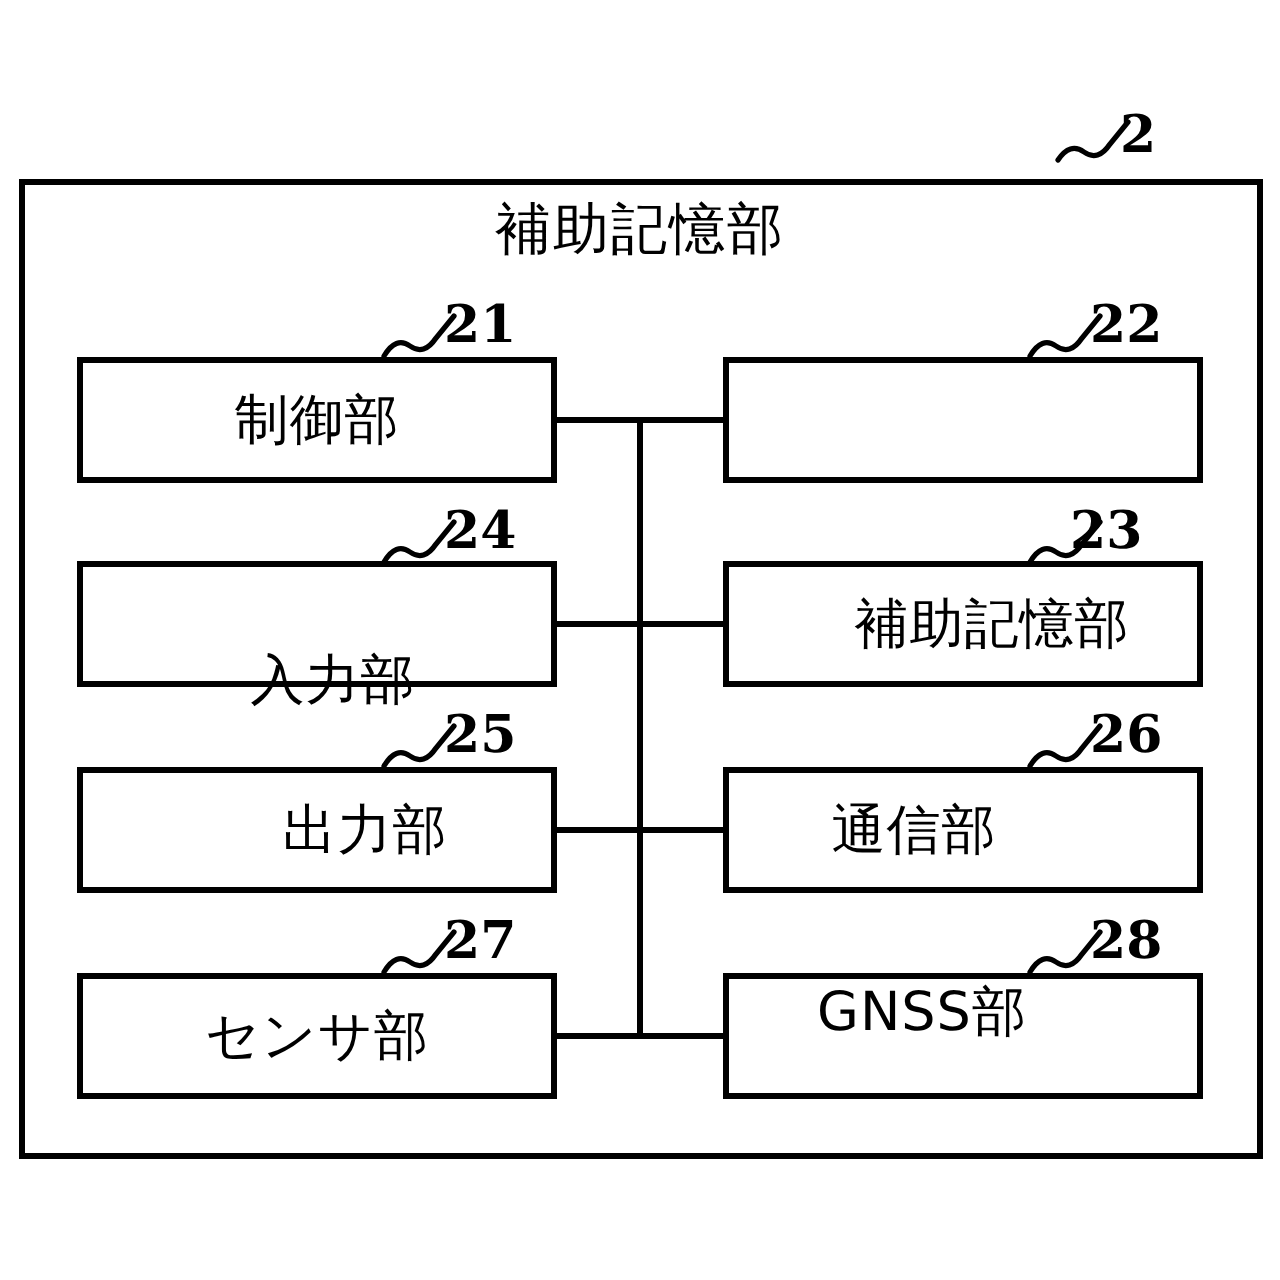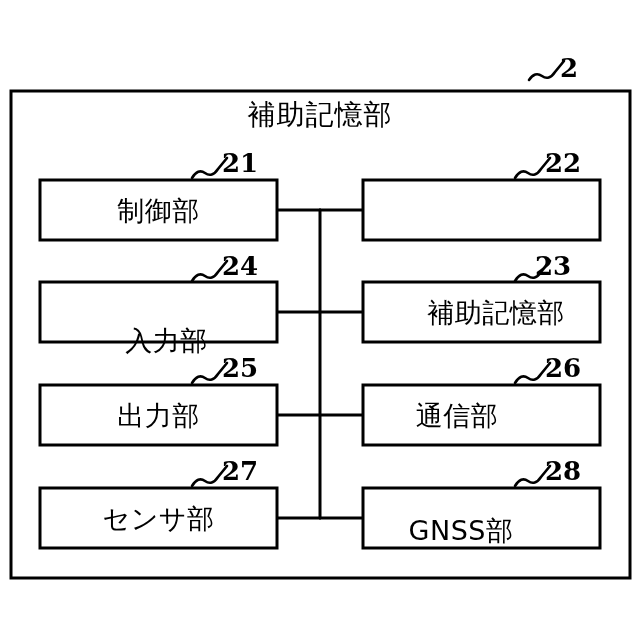--- a/index.html
+++ b/index.html
@@ -111,18 +111,18 @@
   <div class="ref-num" style="left:222px; top:253px;">24</div>
   <div class="ref-num" style="left:535px; top:253px;">23</div>
   <div class="ref-num" style="left:222px; top:355px;">25</div>
   <div class="ref-num" style="left:545px; top:355px;">26</div>
   <div class="ref-num" style="left:222px; top:458px;">27</div>
   <div class="ref-num" style="left:545px; top:458px;">28</div>
 
   <div class="box-label" style="left:40px; top:180px; width:237px; height:60px;">制御部</div>
   <div class="box-label" style="left:40px; top:282px; width:253px; height:60px;margin-top:28px;">入力部</div>
   <div class="box-label" style="left:345px; top:282px; width:270px; height:60px;margin-left:16px;">補助記憶部</div>
-  <div class="box-label" style="left:40px; top:385px; width:237px; height:60px;">出力部</div>
+  <div class="box-label" style="left:40px; top:385px; width:237px; height:60px;padding-left:24px;">出力部</div>
   <div class="box-label" style="left:363px; top:385px; width:188px; height:60px;">通信部</div>
   <div class="box-label" style="left:40px; top:488px; width:237px; height:60px;">センサ部</div>
-  <div class="box-label" style="left:363px; top:500px; width:196px; height:60px;">GNSS部</div>
+  <div class="box-label" style="left:363px; top:476px; width:196px; height:60px;">GNSS部</div>
 
 </div>
 
 </body></html>

